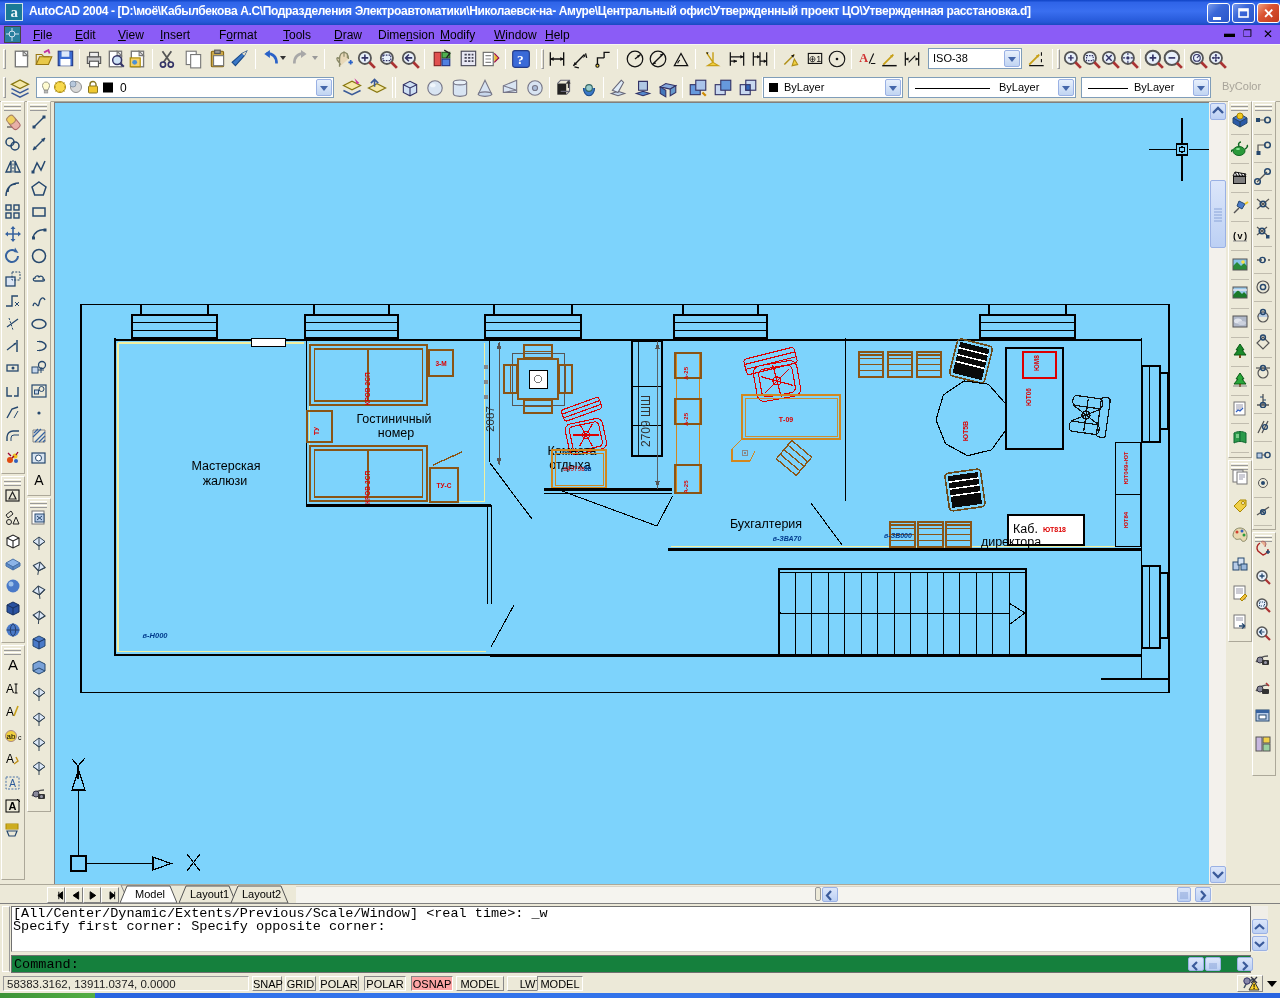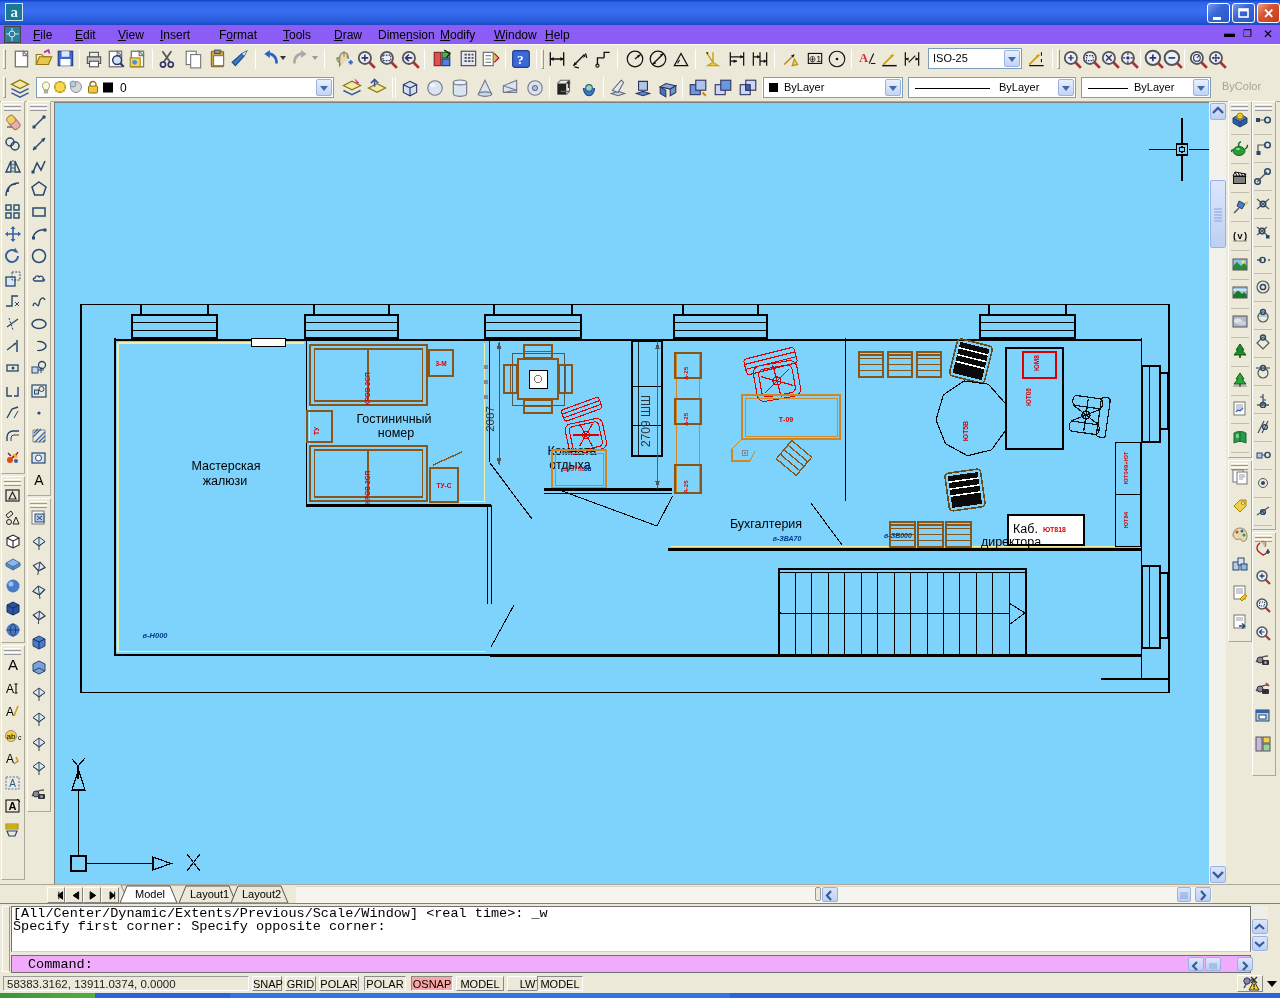--- a/index.html
+++ b/index.html
@@ -18,20 +18,21 @@
 #taskbar{left:0;top:993px;width:1280px;height:5px;background:#2864e0}
 .sb{border:1px solid #9ab1e4;background:linear-gradient(180deg,#dce6fa,#bcd0f4);border-radius:2px}
 .btn3d{border-top:1px solid #fff;border-left:1px solid #fff;border-right:1px solid #808080;border-bottom:1px solid #808080}
 .combo{background:#fff;border:1px solid #7f9db9;position:absolute}
 .combobtn{position:absolute;right:1px;top:1px;bottom:1px;width:16px;background:linear-gradient(180deg,#e8f0fc,#c0d4f2);border:1px solid #9ab1e4;border-radius:2px}
 .arrow-down{width:0;height:0;border-left:4px solid transparent;border-right:4px solid transparent;border-top:5px solid #4466aa;position:absolute;left:3px;top:6px}
 </style></head>
 <body>
 <div id="title" class="abs">
   <div class="abs" style="left:5px;top:3px;width:18px;height:18px;background:#1a7a96;border:1px solid #cfe3ea;color:#eaf4f8;font-size:15px;font-weight:bold;text-align:center;line-height:17px;font-family:'Liberation Serif',serif">a</div>
+  <div class="abs" style="left:29px;top:4px;letter-spacing:-0.36px">AutoCAD 2004 - [D:\моё\Кабылбекова А.С\Подразделения Электроавтоматики\Николаевск-на- Амуре\Центральный офис\Утвержденный проект ЦО\Утвержденная расстановка.d]</div>
   <div class="abs" style="left:1207px;top:3px;width:23px;height:20px;background:linear-gradient(135deg,#7a9bec,#3a67d8 40%,#2a56c8);border:1px solid #fff;border-radius:3px">
       <div class="abs" style="left:5px;top:13px;width:8px;height:3px;background:#fff"></div>
     </div>
   <div class="abs" style="left:1232px;top:3px;width:23px;height:20px;background:linear-gradient(135deg,#7a9bec,#3a67d8 40%,#2a56c8);border:1px solid #fff;border-radius:3px"><svg width="21" height="18" viewBox="0 0 21 18">
         <rect x="6" y="5" width="9" height="8" fill="none" stroke="#fff" stroke-width="1.6"></rect>
         <rect x="6" y="5" width="9" height="2.4" fill="#fff"></rect>
       </svg></div>
   <div class="abs" style="left:1257px;top:3px;width:23px;height:20px;background:linear-gradient(135deg,#f0a080,#da5432 40%,#c23a1c);border:1px solid #fff;border-radius:3px;color:#fff;font-weight:bold;font-size:13px;text-align:center;line-height:19px">✕</div>
 </div>
 <div id="menubar" class="abs">
@@ -243,21 +244,21 @@
       <path d="M12 5l-3 .8 2 2z" fill="#c8a018"></path>
       <path d="M2 15h13" stroke="#111" stroke-width="1.3"></path>
     </svg>
 <svg class="abs" style="left:902px;top:4px" width="20" height="20" viewBox="0 0 18 18">
       <path d="M3 15V3M15 15V3M3 9h12" stroke="#111" stroke-width="1.1"></path>
       <path d="M3 9l3-1.6v3.2zM15 9l-3-1.6v3.2z" fill="#111"></path>
       <rect x="6" y="6" width="6" height="6" fill="#ece9d8"></rect>
       <path d="M6 12l6-6" stroke="#111"></path>
     </svg>
 <div class="combo" style="left:928px;top:3px;width:94px;height:21px;font-size:11px">
-      <span style="position:absolute;left:4px;top:3px">ISO-25</span>
+      <span style="position:absolute;left:4px;top:3px">ISO-38</span>
       <div class="combobtn">
         <div class="arrow-down"></div>
       </div>
     </div>
 <svg class="abs" style="left:1027px;top:4px" width="20" height="20" viewBox="0 0 18 18">
       <path d="M2 14L11 5" stroke="#c8a018" stroke-width="1.6"></path>
       <path d="M11 5l-3 .8 2 2z" fill="#c8a018"></path>
       <path d="M2 15h13M13 3v3M13 9v3" stroke="#111"></path>
     </svg>
 <div class="abs" style="left:1052px;top:4px;width:1px;height:20px;background:#aca899;border-right:1px solid #fff"></div>
@@ -1249,21 +1250,21 @@
 <div id="cmd" class="abs">
 <div class="abs" style="left:2px;top:2px;width:8px;height:66px;border:1px solid #fff;border-right:1px solid #999;background:#ece9d8"></div>
 <div class="abs" style="left:11px;top:2px;width:1240px;height:46px;background:#fff;border:1px solid #707070;border-bottom:1px solid #d4d0c8;font-family:'Liberation Mono',monospace;font-size:13.5px;color:#000;line-height:13px;padding:0px 1px">[All/Center/Dynamic/Extents/Previous/Scale/Window] &lt;real time&gt;: _w<br>Specify first corner: Specify opposite corner:</div>
 <div class="abs" style="left:1251px;top:2px;width:17px;height:46px;background:#f0eee8"></div>
 <div class="abs sb" style="left:1252px;top:15px;width:16px;height:15px"><svg width="14" height="13" viewBox="0 0 14 13">
         <path d="M2 8l4.5-4L11 8" fill="none" stroke="#3a5a9a" stroke-width="2.2"></path>
       </svg></div>
 <div class="abs sb" style="left:1252px;top:32px;width:16px;height:15px"><svg width="14" height="13" viewBox="0 0 14 13">
         <path d="M2 4l4.5 4L11 4" fill="none" stroke="#3a5a9a" stroke-width="2.2"></path>
       </svg></div>
-<div class="abs" style="left:11px;top:51px;width:1240px;height:18px;background:#f0abfc;border:1px solid #707070;font-family:'Liberation Mono',monospace;font-size:13.5px;color:#000;padding:1px 16px">Command:</div>
+<div class="abs" style="left:11px;top:51px;width:1240px;height:18px;background:#15803d;border:1px solid #707070;font-family:'Liberation Mono',monospace;font-size:13.5px;color:#000;padding:1px 2px">Command:</div>
 <div class="abs sb" style="left:1188px;top:53px;width:16px;height:14px"><svg width="14" height="12" viewBox="0 0 14 12">
         <path d="M8 2L4 6l4 4" fill="none" stroke="#3a5a9a" stroke-width="2.2"></path>
       </svg></div>
 <div class="abs sb" style="left:1205px;top:53px;width:16px;height:14px"><svg width="14" height="12" viewBox="0 0 14 12">
         <path d="M4 3v6M6 3v6M8 3v6M10 3v6" stroke="#8aa4d8" stroke-width="1"></path>
       </svg></div>
 <div class="abs sb" style="left:1237px;top:53px;width:16px;height:14px"><svg width="14" height="12" viewBox="0 0 14 12">
         <path d="M5 2l4 4-4 4" fill="none" stroke="#3a5a9a" stroke-width="2.2"></path>
       </svg></div>
 </div>

